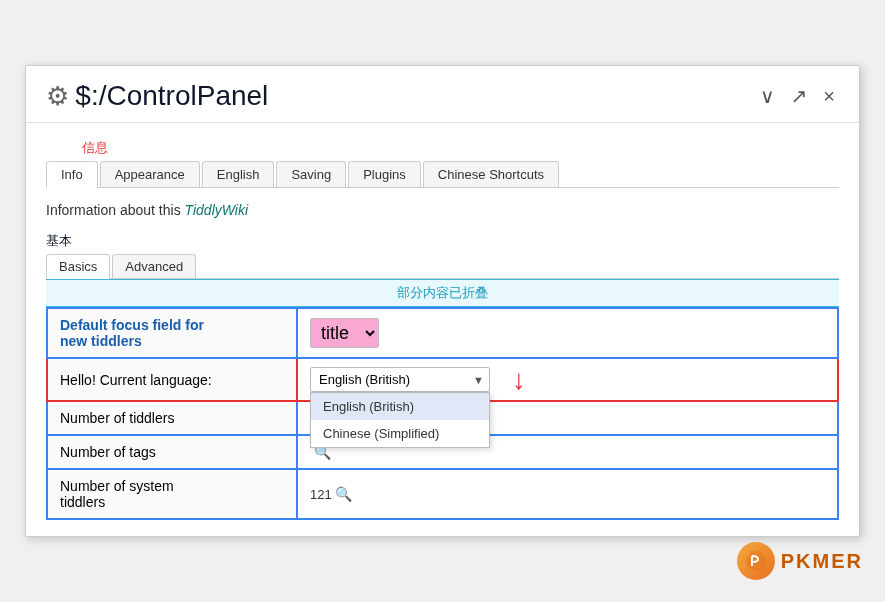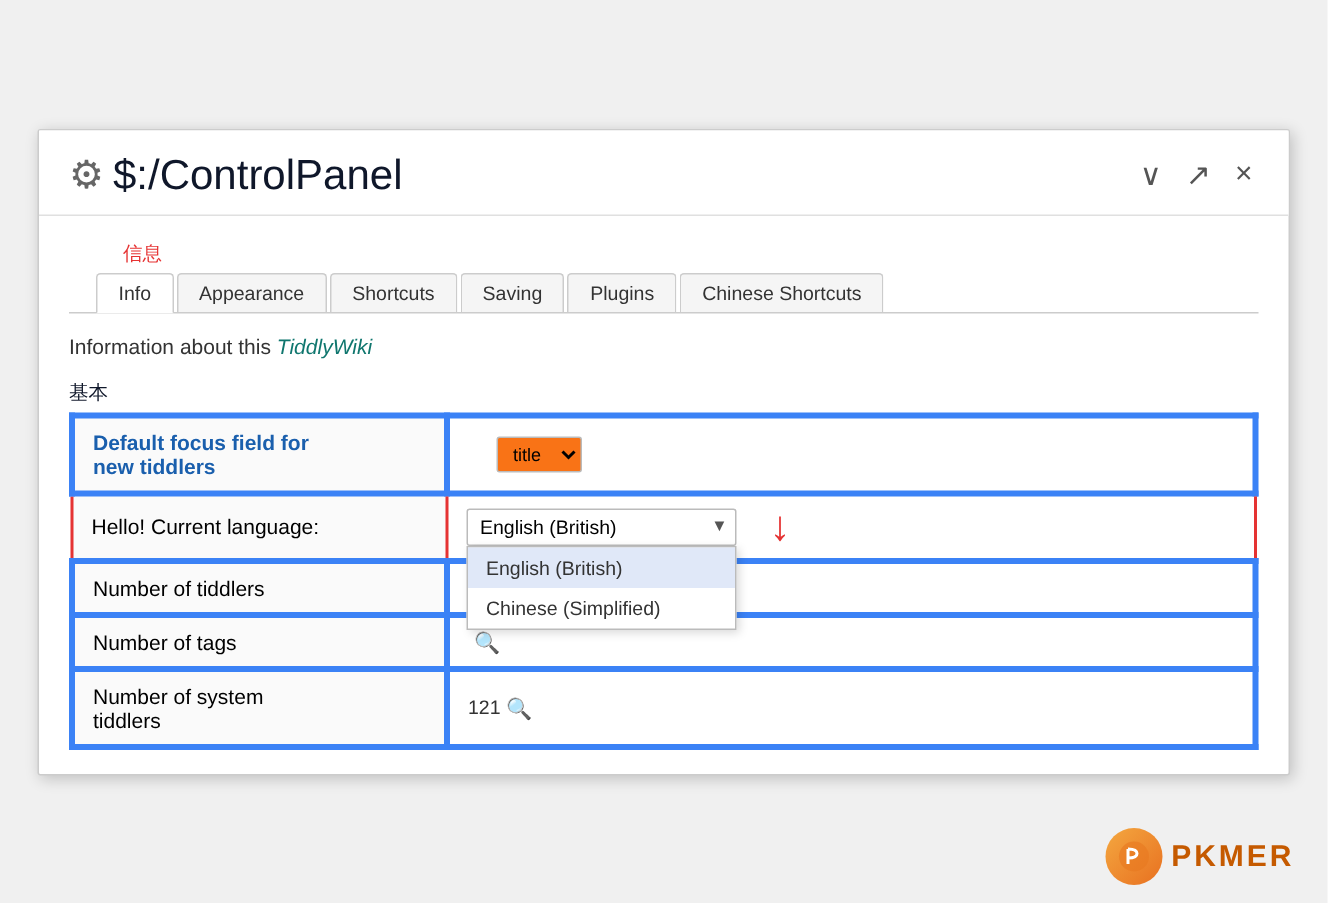--- a/index.html
+++ b/index.html
@@ -81,21 +81,20 @@
       font-size: 13px;
       color: #333;
       margin-right: 2px;
       border-radius: 3px 3px 0 0;
     }
     .tab.active {
       background: #fff;
       border-bottom: 1px solid #fff;
       margin-bottom: -1px;
       font-weight: 500;
-      margin-left: 18px;
     }
 
     .info-text {
       font-size: 14px;
       color: #333;
       margin-bottom: 14px;
     }
     .info-text a {
       color: #0f766e;
       text-decoration: none;
@@ -142,36 +141,35 @@
       margin-bottom: 0;
     }
 
     .settings-table {
       width: 100%;
       border-collapse: collapse;
       border: 1px solid #ccc;
     }
     .settings-table td {
       padding: 8px 12px;
-      border: 4px solid #3b82f6;
+      border: 2px solid #3b82f6;
       vertical-align: middle;
     }
     .settings-table tr td:first-child {
       width: 250px;
       background: #fafafa;
     }
 
     .select-small {
       padding: 3px 6px;
       border: 1px solid #bbb;
       border-radius: 2px;
-      font-size: 12px;
-      background: #f97316;
-      cursor: pointer;
-      margin-left: 19px;
+      font-size: 18px;
+      background: #f9a8d4;
+      cursor: pointer;
     }
 
     
     .lang-row td {
       border: 2px solid #e53333 !important;
     }
 
     
     .dropdown-area {
       position: relative;
@@ -237,21 +235,21 @@
       gap: 4px;
     }
     .zoom-icon {
       font-size: 14px;
       color: #555;
       cursor: pointer;
     }
 
     .pkmer-badge {
       position: fixed;
-      bottom: 12px;
+      bottom: 22px;
       right: 22px;
       display: flex;
       align-items: center;
       gap: 6px;
       font-size: 18px;
       font-weight: bold;
       letter-spacing: 1px;
     }
     .pkmer-logo {
       width: 38px;
@@ -281,34 +279,39 @@
     </div>
   </div>
 
   <div class="content">
 
     <div class="section-label-red">信息</div>
 
     <div class="tab-bar">
       <div class="tab active">Info</div>
       <div class="tab">Appearance</div>
-      <div class="tab">Shortcuts</div>
+      <div class="tab">English</div>
       <div class="tab">Saving</div>
       <div class="tab">Plugins</div>
       <div class="tab">Chinese Shortcuts</div>
     </div>
 
     <div class="info-text">
       <span>Information about this</span>
       <a href="#">TiddlyWiki</a>
     </div>
 
     <div class="sub-section-label">基本</div>
 
-
+    <div class="sub-tab-bar">
+      <div class="sub-tab active">Basics</div>
+      <div class="sub-tab">Advanced</div>
+    </div>
+
+    <div class="collapsed-bar">部分内容已折叠</div>
 
     <table class="settings-table">
 
       <tbody>
           <tr>
         <td style="font-weight:bold; color:#1a5fad;">
           Default focus field for<br>new tiddlers
         </td>
         <td>
           <div class="dropdown-area">

